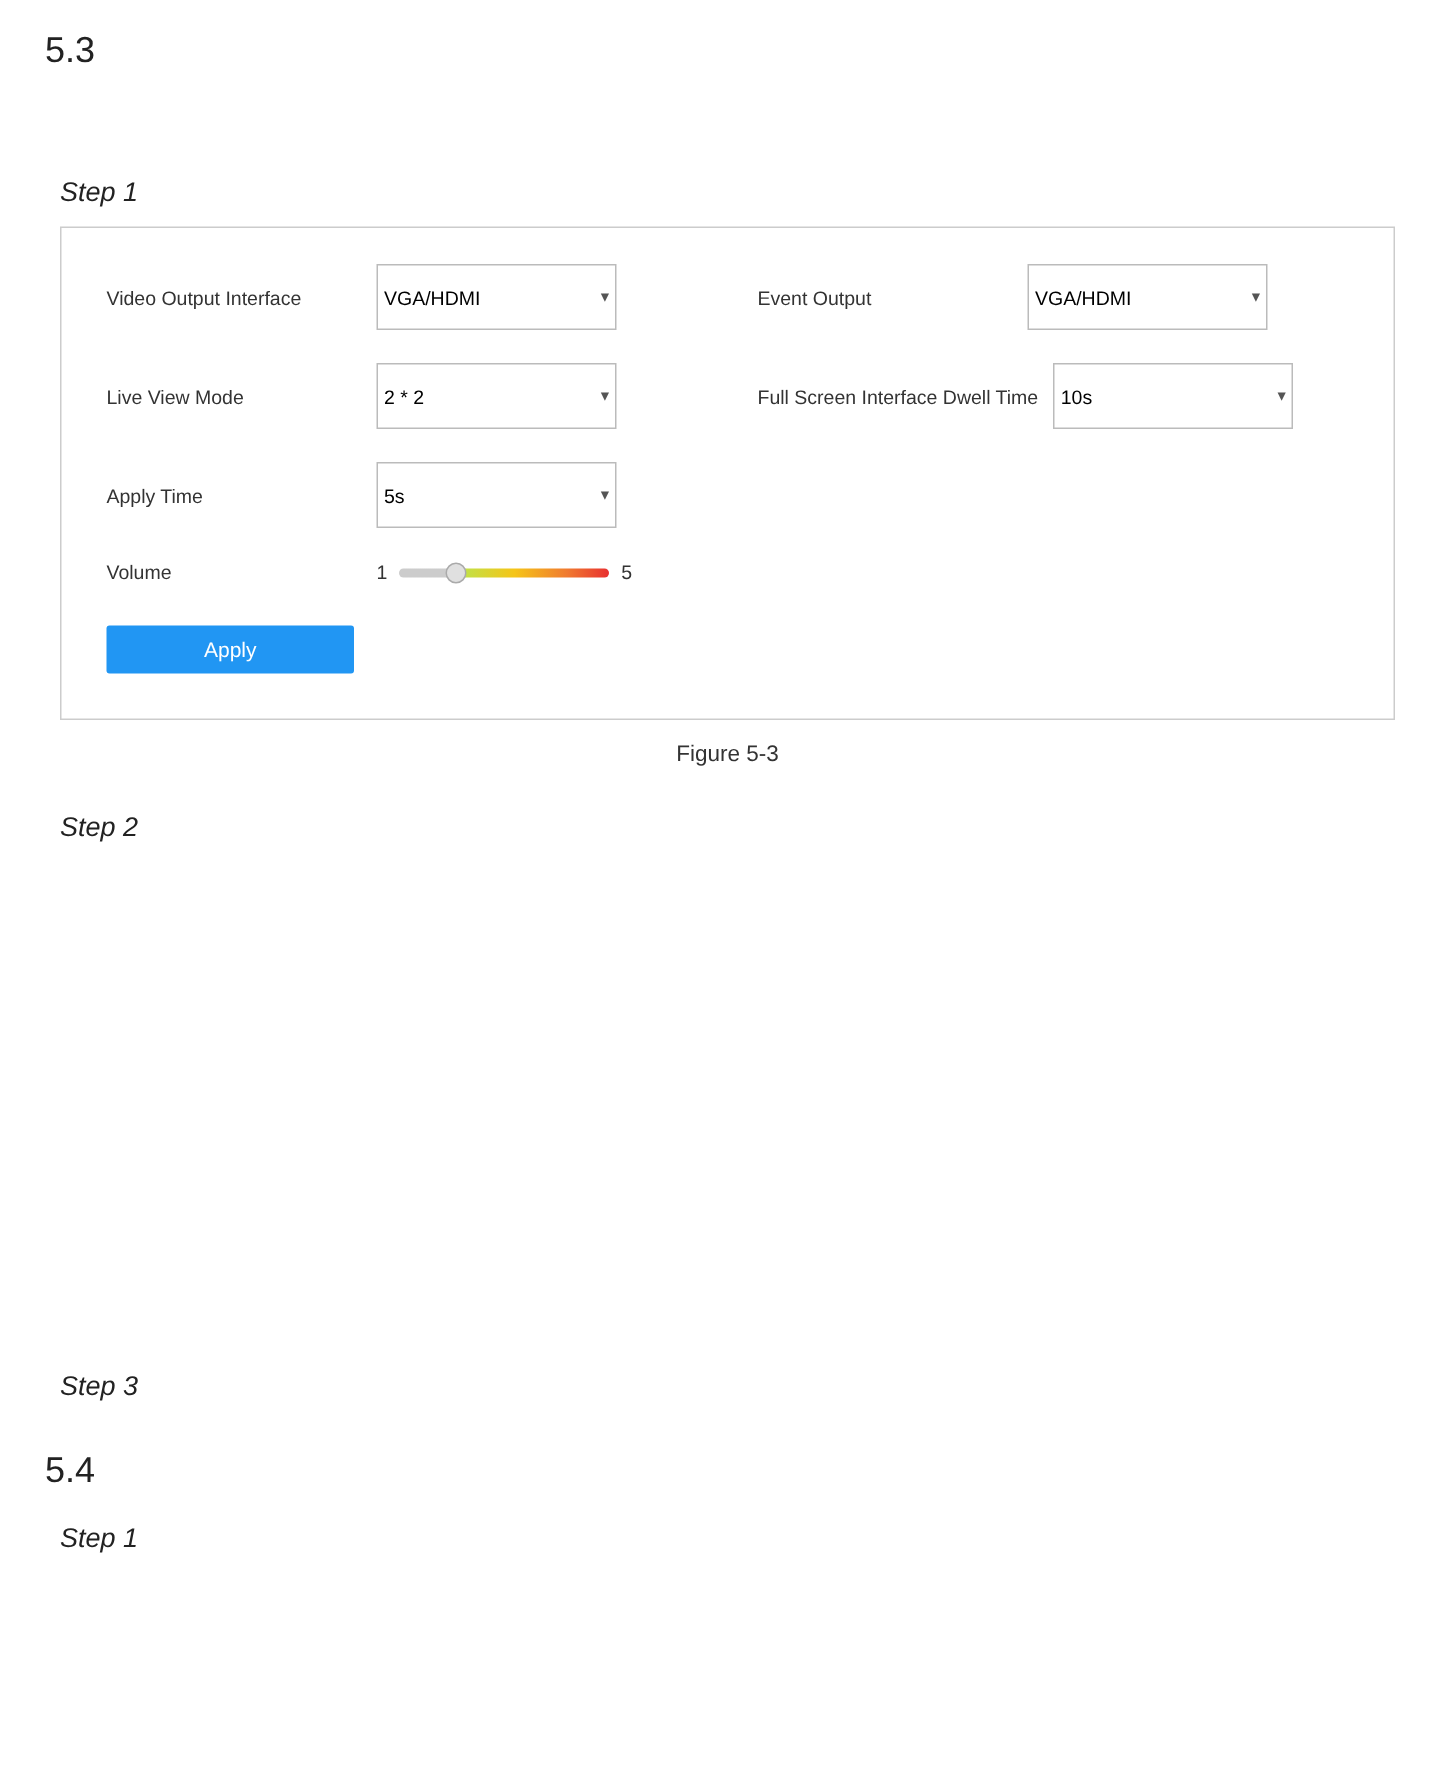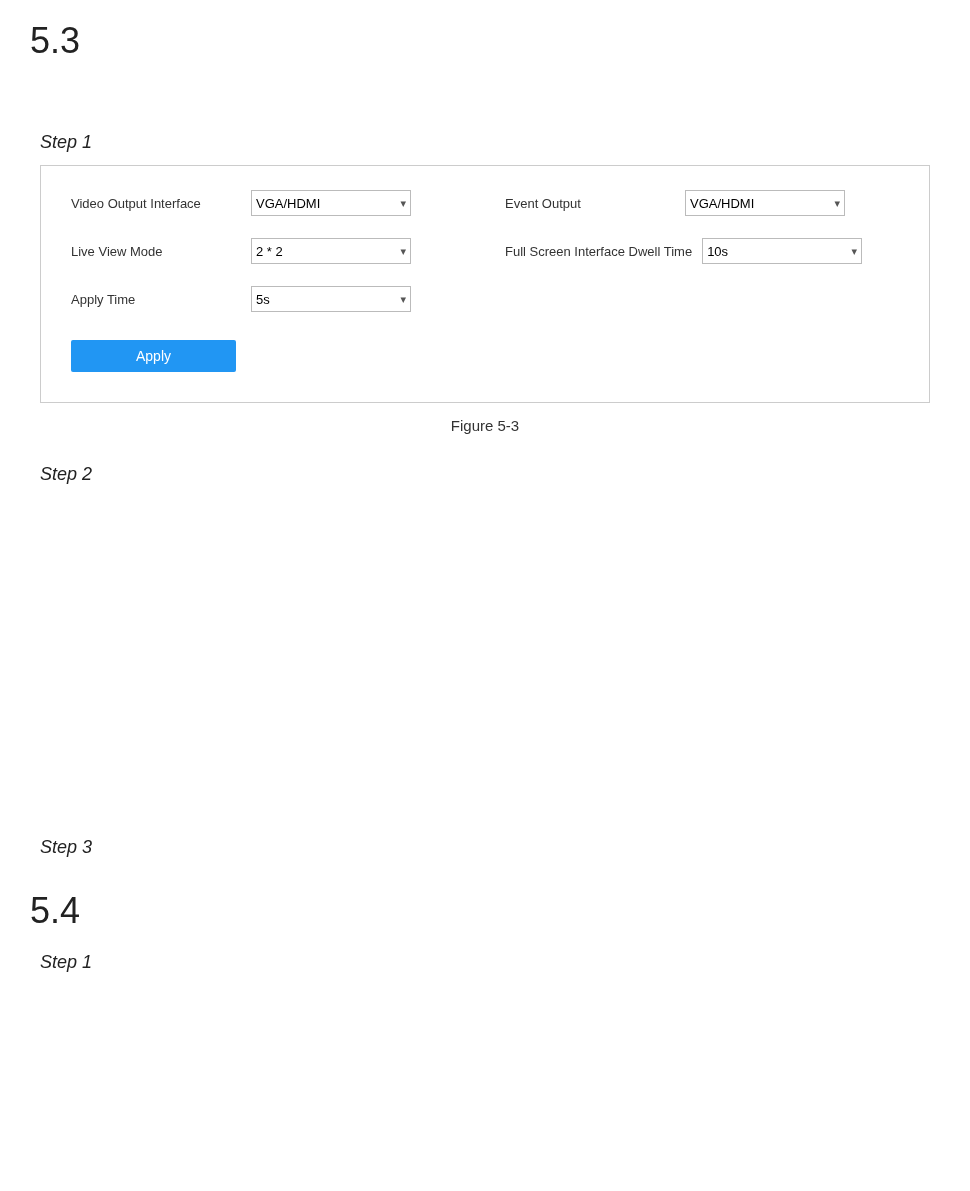--- a/index.html
+++ b/index.html
@@ -7,21 +7,21 @@
       font-family: Arial, sans-serif;
       font-size: 14px;
       background: #fff;
       color: #222;
       width: 970px;
       min-height: 1191px;
       padding: 20px 30px;
     }
 
     .section-heading {
-      font-size: 36px;
+      font-size: 24px;
       font-weight: normal;
       margin-bottom: 10px;
     }
 
     .step-label {
       font-size: 18px;
       font-weight: normal;
       margin: 20px 0 12px 10px;
       font-style: italic;
     }
@@ -48,21 +48,21 @@
 
     .form-label {
       min-width: 170px;
       font-size: 13px;
       color: #333;
       flex-shrink: 0;
     }
 
     .form-select {
       width: 160px;
-      height: 26px;
+      height: 44px;
       border: 1px solid #bbb;
       background: #fff;
       font-size: 13px;
       padding: 0 4px;
       appearance: none;
       -webkit-appearance: none;
       position: relative;
       cursor: pointer;
       padding-right: 20px;
       background-image: none;
@@ -198,20 +198,30 @@
           <select class="form-select">
             <option selected="">5s</option>
             <option>10s</option>
             <option>20s</option>
             <option>30s</option>
           </select>
         </div>
       </div>
 
 
+      <div class="form-row">
+        <span class="form-label">Volume</span>
+        <div class="volume-row">
+          <span class="volume-num">1</span>
+          <div class="volume-track">
+            <div class="volume-thumb"></div>
+          </div>
+          <span class="volume-num">5</span>
+        </div>
+      </div>
     </div>
 
     <div class="right-col">
 
       <div class="form-row">
         <span class="form-label">Event Output</span>
         <div class="select-wrapper">
           <select class="form-select">
             <option selected="">VGA/HDMI</option>
             <option>VGA</option>

